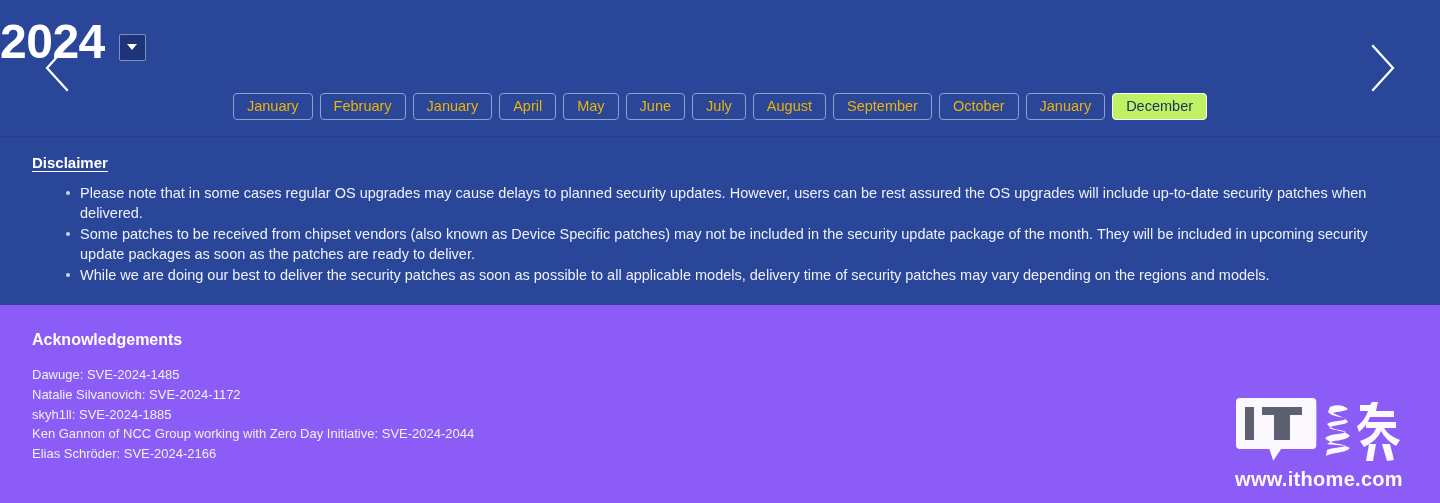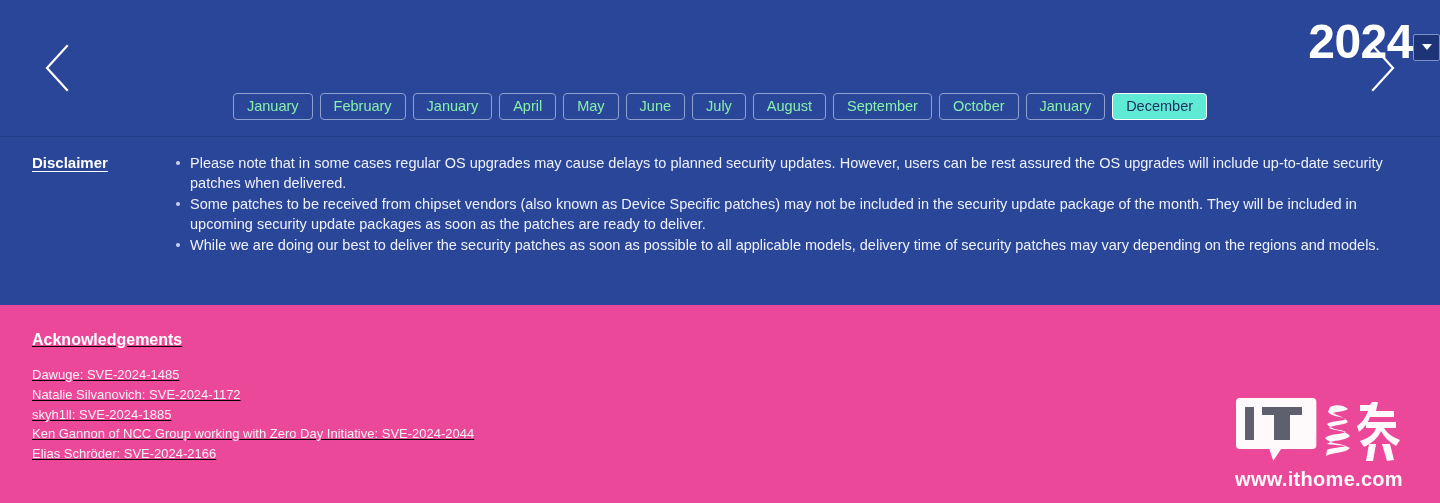--- a/index.html
+++ b/index.html
@@ -39,25 +39,26 @@
     align-items: center;
     justify-content: center;
   }
   .nav-arrow.prev { left: 30px; }
   .nav-arrow.next { right: 30px; }
   .nav-arrow svg { display: block; }
 
   .year-block {
     position: absolute;
     left: 0;
-    right: 0;
+    right: 16px;
     top: 18px;
     display: flex;
     align-items: center;
-    justify-content: flex-end;
+    justify-content: flex-start;
+    gap: 14px;
   }
   .year-label {
     color: #ffffff;
     font-size: 48px;
     font-weight: bold;
     letter-spacing: -0.5px;
     line-height: 1;
   }
   .year-dropdown-btn {
     width: 27px;
@@ -88,60 +89,61 @@
     gap: 7px;
     padding-top: 3px;
   }
   .month-btn {
     height: 27px;
     line-height: 25px;
     padding: 0 13px;
     border: 1px solid #8da0d0;
     border-radius: 4px;
     background: transparent;
-    color: #86efac;
+    color: #eab308;
     font-size: 14.5px;
     font-family: "Liberation Sans", sans-serif;
     cursor: pointer;
     white-space: nowrap;
     box-sizing: border-box;
   }
   .month-btn.active {
-    background: #5eead4;
+    background: #bef264;
     color: #1f2d5c;
     border-color: #ffffff;
   }
 
   .divider {
     margin-top: 16px;
     height: 1px;
     width: 100%;
     background: #233f8a;
   }
 
   
   .disclaimer-wrap {
     display: flex;
     padding: 16px 30px 0 32px;
     box-sizing: border-box;
+    flex-direction: column;
   }
   .disclaimer-label {
     color: #ffffff;
     font-size: 15px;
     font-weight: bold;
     text-decoration: underline;
     text-underline-offset: 3px;
     white-space: nowrap;
     padding-top: 1px;
     width: 122px;
     flex: none;
     cursor: pointer;
   }
   .disclaimer-list {
-    margin: 0;
+    margin: 12px;
     padding: 0 0 0 22px;
     list-style: none;
     flex: 1;
   }
   .disclaimer-list li {
     position: relative;
     color: #eef1f9;
     font-size: 14.5px;
     line-height: 20px;
     margin-bottom: 0px;
@@ -157,24 +159,23 @@
     height: 4px;
     border-radius: 50%;
     background: #c9d3ea;
   }
 
   
   .panel-gray {
     position: relative;
     width: 1440px;
     height: 198px;
-    background: #ec4899;
+    background: #8b5cf6;
     box-sizing: border-box;
     padding: 26px 12px 0 32px;
-    text-decoration: underline;
   }
   .ack-title {
     color: #ffffff;
     font-size: 16px;
     font-weight: bold;
     margin-bottom: 16px;
   }
   .ack-line {
     color: #f0f1f3;
     font-size: 13px;

